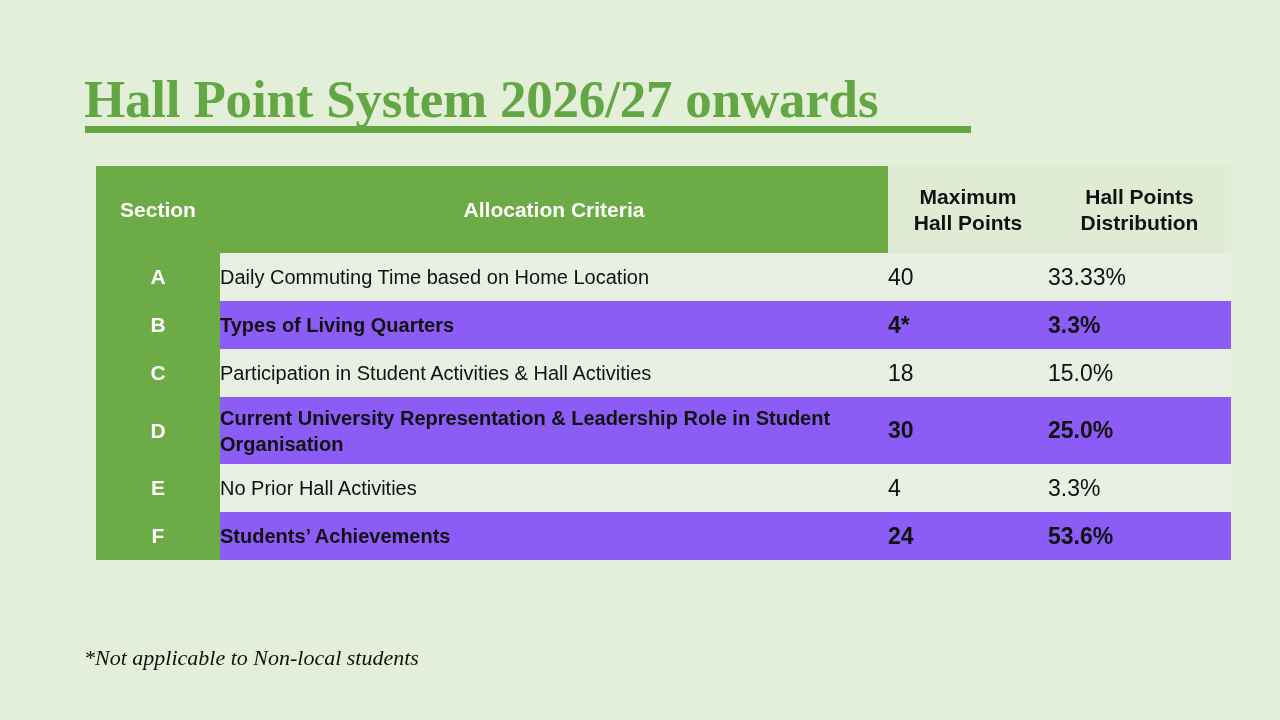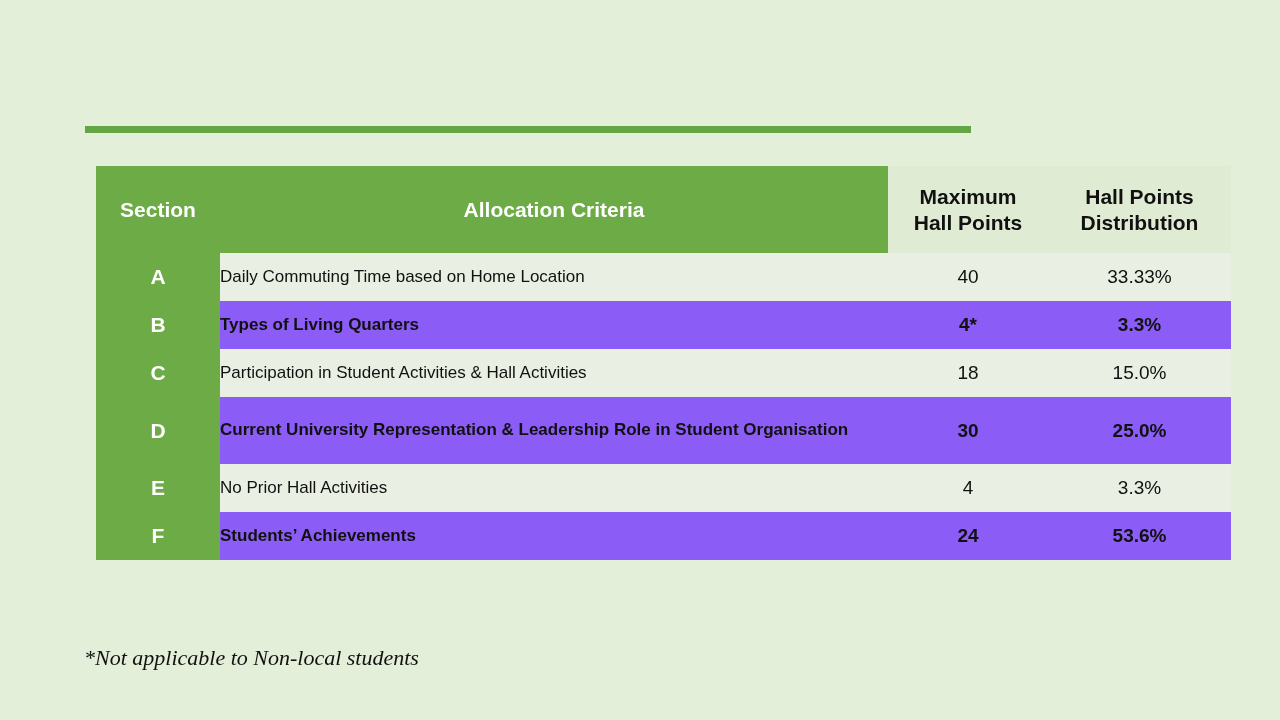--- a/index.html
+++ b/index.html
@@ -96,33 +96,33 @@
     color: #ffffff;
     font-weight: bold;
     font-size: 21px;
     text-align: center;
     border-right: 2px solid #e4efd9;
     border-bottom: 2px solid #e4efd9;
   }
 
   
   .cell-criteria {
-    font-size: 17px;
+    font-size: 20px;
     color: #111111;
     text-align: left;
     padding: 0 8px 0 10px;
     line-height: 1.3;
     border-right: 2px solid #ffffff;
     border-bottom: 2px solid #ffffff;
   }
   
   .cell-num {
-    font-size: 19px;
-    color: #111111;
-    text-align: center;
+    font-size: 23px;
+    color: #111111;
+    text-align: left;
     border-right: 2px solid #ffffff;
     border-bottom: 2px solid #ffffff;
   }
   .cell-num.last { border-right: 0; margin-top: 17px; }
 
   
   tr.band-light .cell-criteria,
   tr.band-light .cell-num { background: #e9f0e3; }
   tr.band-dark .cell-criteria,
   tr.band-dark .cell-num { background: #8b5cf6; font-weight: bold; }
@@ -160,20 +160,21 @@
     font-size: 22px;
     color: #111111;
     white-space: nowrap;
   }
 </style>
 </head>
 <body>
 
 <div class="slide">
 
+  <div id="slide-title">Hall Point System 2026/27 onwards</div>
   <div id="title-underline"></div>
 
   <table id="hall-points-table">
     <colgroup>
       <col class="col-section">
       <col class="col-criteria">
       <col class="col-max">
       <col class="col-dist">
     </colgroup>
     <thead>

